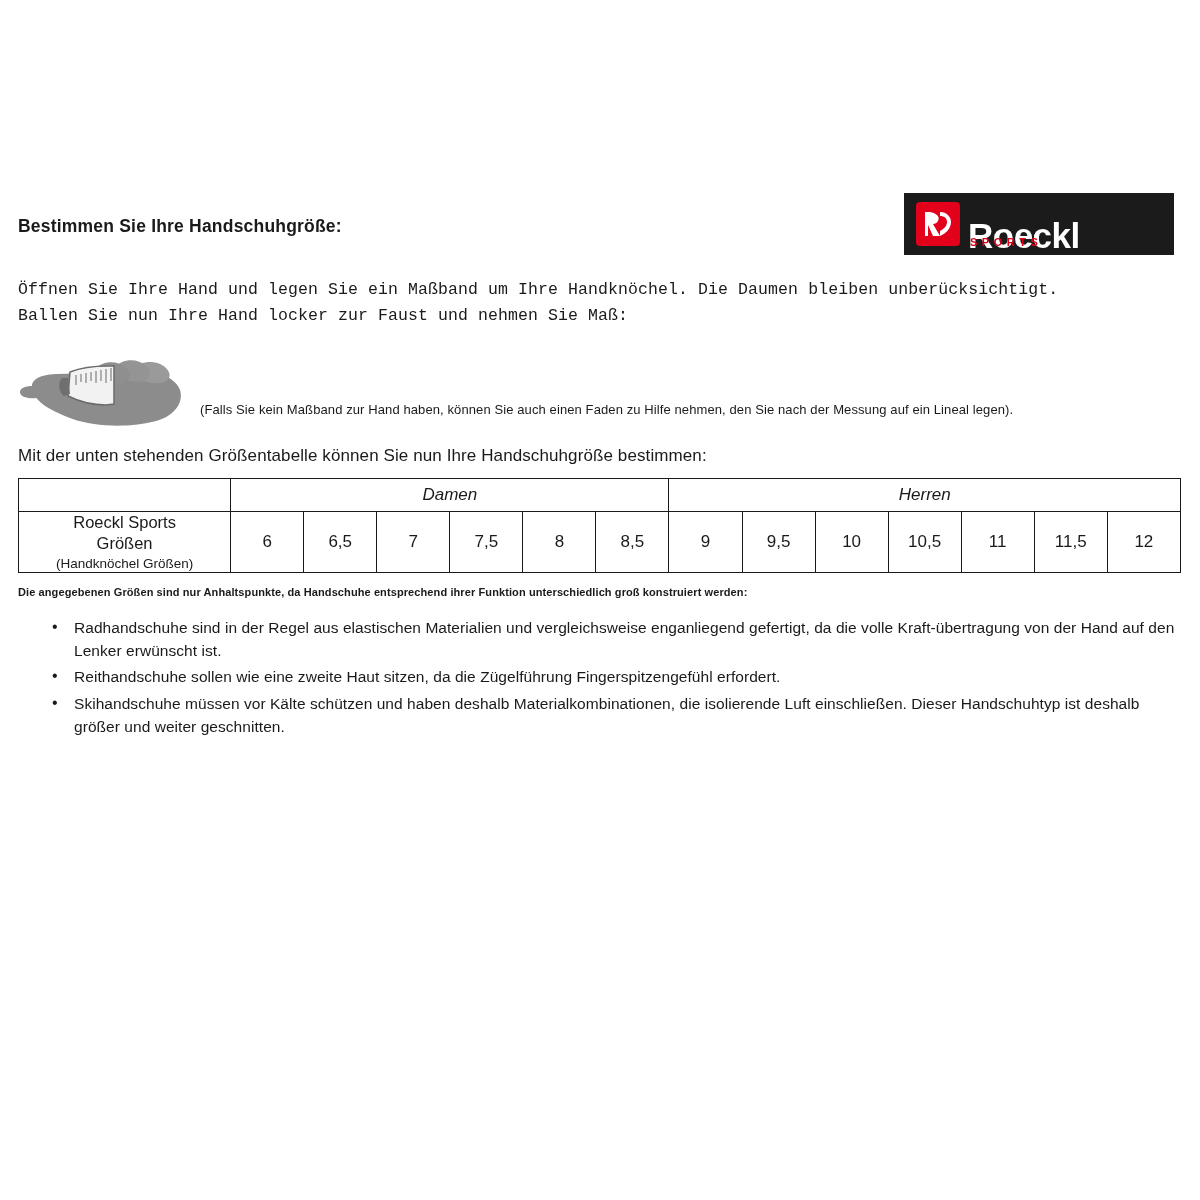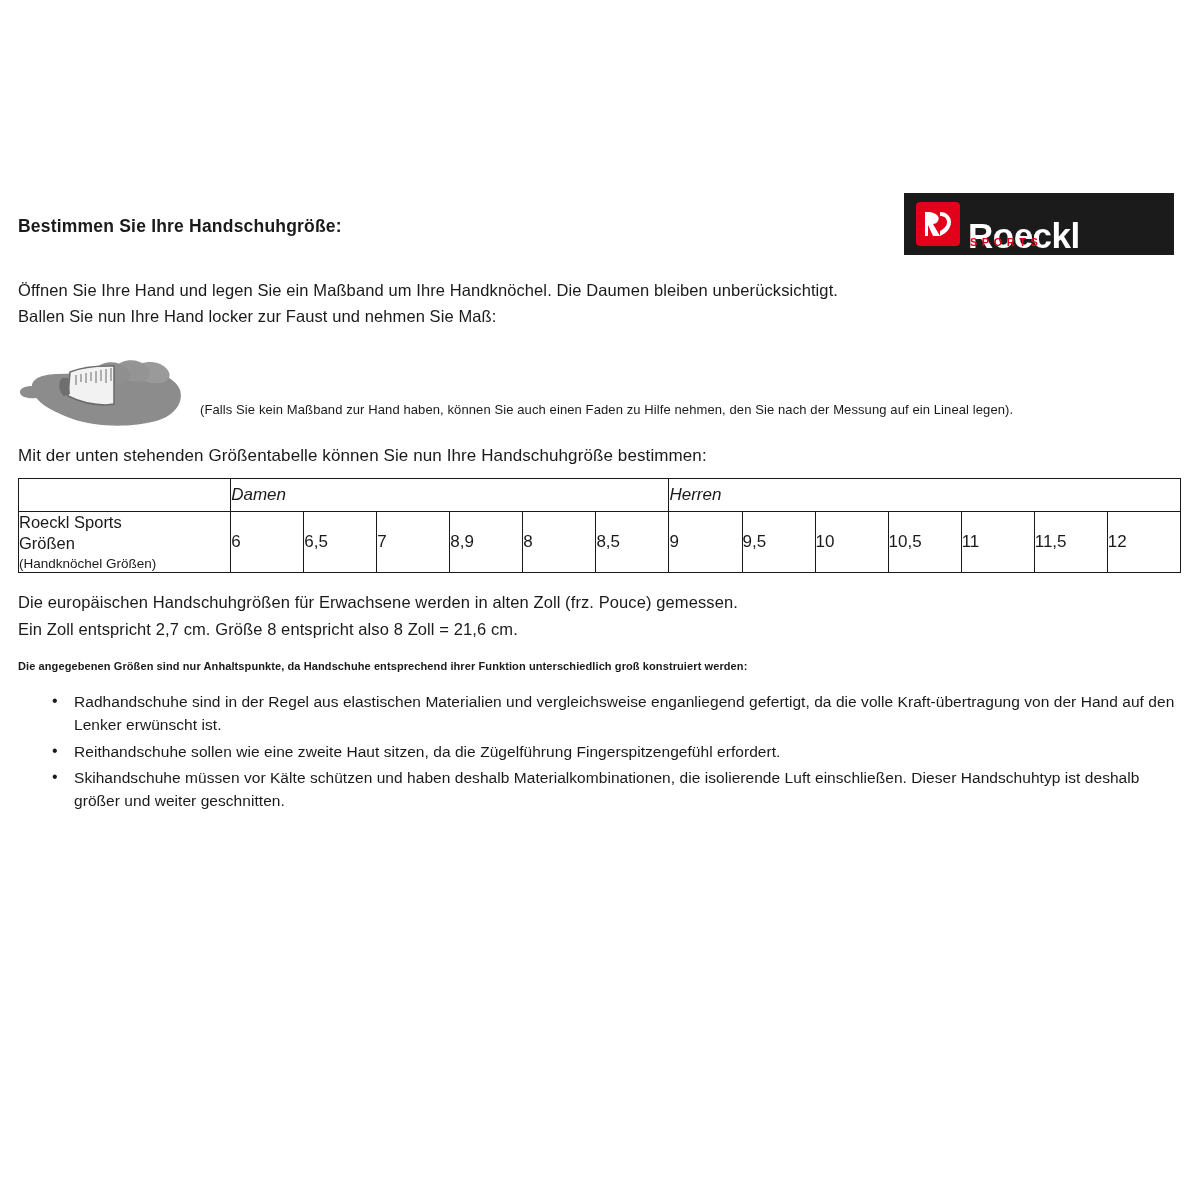--- a/index.html
+++ b/index.html
@@ -77,20 +77,21 @@
     letter-spacing: 4.5px;
     line-height: 1;
   }
 
   
   .para {
     font-size: 16.5px;
     line-height: 1.6;
     margin: 22px 0 0 0;
     letter-spacing: 0.1px;
+    font-family: Liberation Mono, monospace;
   }
 
   
   .hand-block {
     display: flex;
     align-items: flex-start;
     margin-top: 12px;
   }
   .hand-fig {
     width: 182px;
@@ -112,21 +113,21 @@
 
   
   table.size-table {
     border-collapse: collapse;
     width: 1163px;
     table-layout: fixed;
   }
   table.size-table td,
   table.size-table th {
     border: 1px solid #1a1a1a;
-    text-align: left;
+    text-align: center;
     vertical-align: middle;
     font-weight: normal;
     font-size: 17px;
     padding: 0;
     height: 32px;
   }
   td.group-head {
     font-size: 16.5px;
     font-style: italic;
     height: 30px;
@@ -268,38 +269,34 @@
       </tr>
       <tr>
         <td class="rowlabel">
           <div class="rl-1">Roeckl Sports</div>
           <div class="rl-2">Größen</div>
           <div class="rl-3">(Handknöchel Größen)</div>
         </td>
         <td class="size-cell">6</td>
         <td class="size-cell">6,5</td>
         <td class="size-cell">7</td>
-        <td class="size-cell">8,9</td>
+        <td class="size-cell">7,5</td>
         <td class="size-cell">8</td>
         <td class="size-cell">8,5</td>
         <td class="size-cell">9</td>
         <td class="size-cell">9,5</td>
         <td class="size-cell">10</td>
         <td class="size-cell">10,5</td>
         <td class="size-cell">11</td>
         <td class="size-cell">11,5</td>
         <td class="size-cell">12</td>
       </tr>
     </tbody>
   </table>
 
-  <p class="after">
-    <span>Die europäischen Handschuhgrößen für Erwachsene werden in alten Zoll (frz. Pouce) gemessen.</span><br>
-    <span>Ein Zoll entspricht 2,7 cm. Größe 8 entspricht also 8 Zoll = 21,6 cm.</span>
-  </p>
 
   <p class="after-bold">Die angegebenen Größen sind nur Anhaltspunkte, da Handschuhe entsprechend ihrer Funktion unterschiedlich groß konstruiert werden:</p>
 
   <ul class="bullets">
     <li>Radhandschuhe sind in der Regel aus elastischen Materialien und vergleichsweise enganliegend gefertigt, da die volle Kraft-übertragung von der Hand auf den Lenker erwünscht ist.</li>
     <li>Reithandschuhe sollen wie eine zweite Haut sitzen, da die Zügelführung Fingerspitzengefühl erfordert.</li>
     <li>Skihandschuhe müssen vor Kälte schützen und haben deshalb Materialkombinationen, die isolierende Luft einschließen. Dieser Handschuhtyp ist deshalb größer und weiter geschnitten.</li>
   </ul>
 
 </div>

